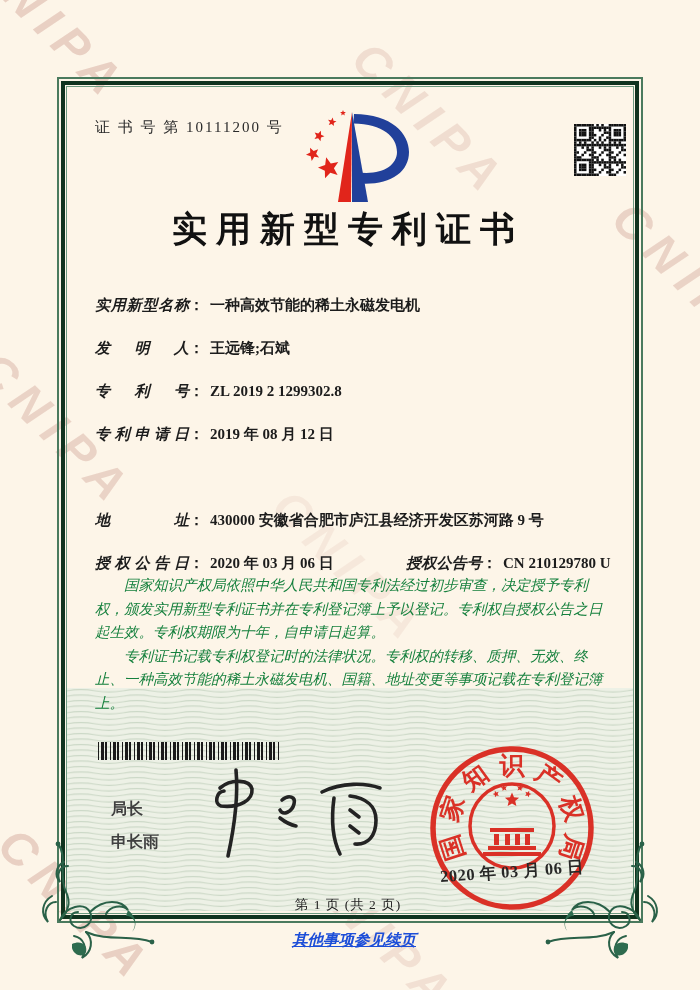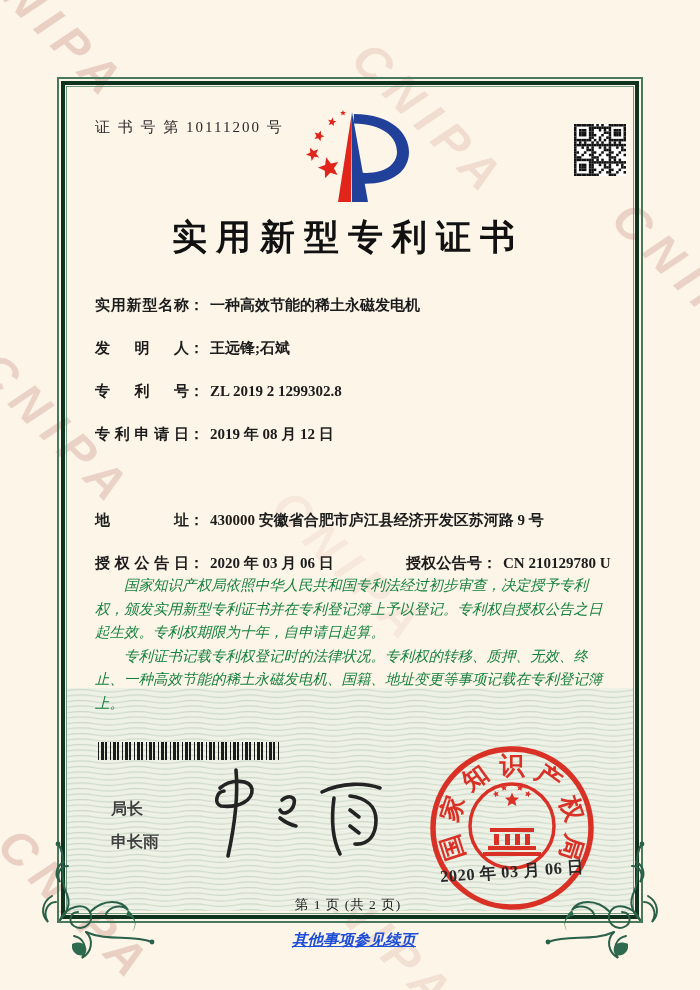--- a/index.html
+++ b/index.html
@@ -18,24 +18,24 @@
 
   .waves{position:absolute;left:67px;top:688px;z-index:1;}
 
   .content{position:absolute;inset:0;z-index:4;}
 
   .certno{position:absolute;left:95px;top:118px;font-size:15px;letter-spacing:2px;color:#2a2a2a;}
   .logo{position:absolute;left:288px;top:108px;}
   .qr{position:absolute;left:574px;top:124px;}
 
   .title{position:absolute;left:57px;top:206px;width:582px;text-align:center;
-         font-size:35px;font-weight:bold;letter-spacing:9px;color:#111;margin-top:8px;}
+         font-size:35px;font-weight:bold;letter-spacing:9px;color:#111;}
 
   .frow{position:absolute;left:95px;font-size:15px;font-weight:600;white-space:nowrap;}
-  .flabel{display:inline-block;width:94px;text-align:justify;text-align-last:justify;vertical-align:bottom;}
+  .flabel{display:inline-block;width:94px;text-align:justify;text-align-last:justify;vertical-align:bottom;font-style:italic;}
   .fval{margin-left:6px;}
   .fpair2{position:absolute;left:278px;top:0;}
   .fpair2 .flabel{width:76px;margin-left:33px;}
 
   .bodytext{position:absolute;left:95px;top:574px;width:514px;font-size:14.5px;line-height:23.5px;
             font-style:italic;color:#15803d;}
   .bodytext p{margin:0;text-indent:2em;}
 
   .barcode{position:absolute;left:98px;top:742px;z-index:5;}
 

